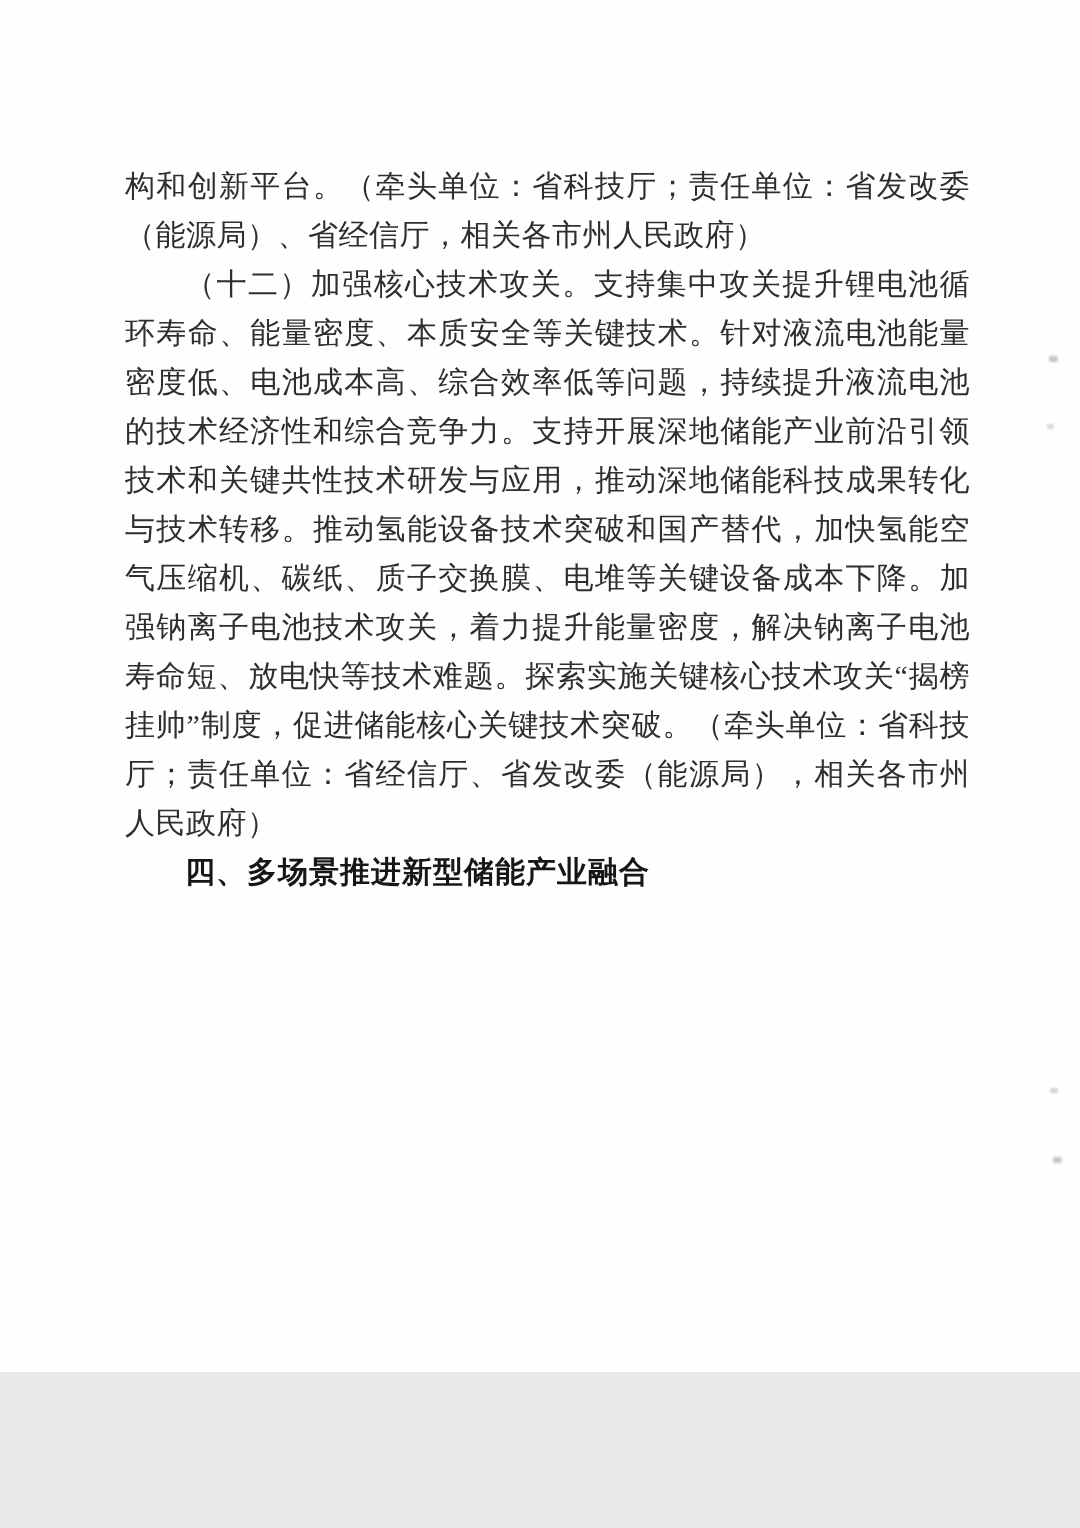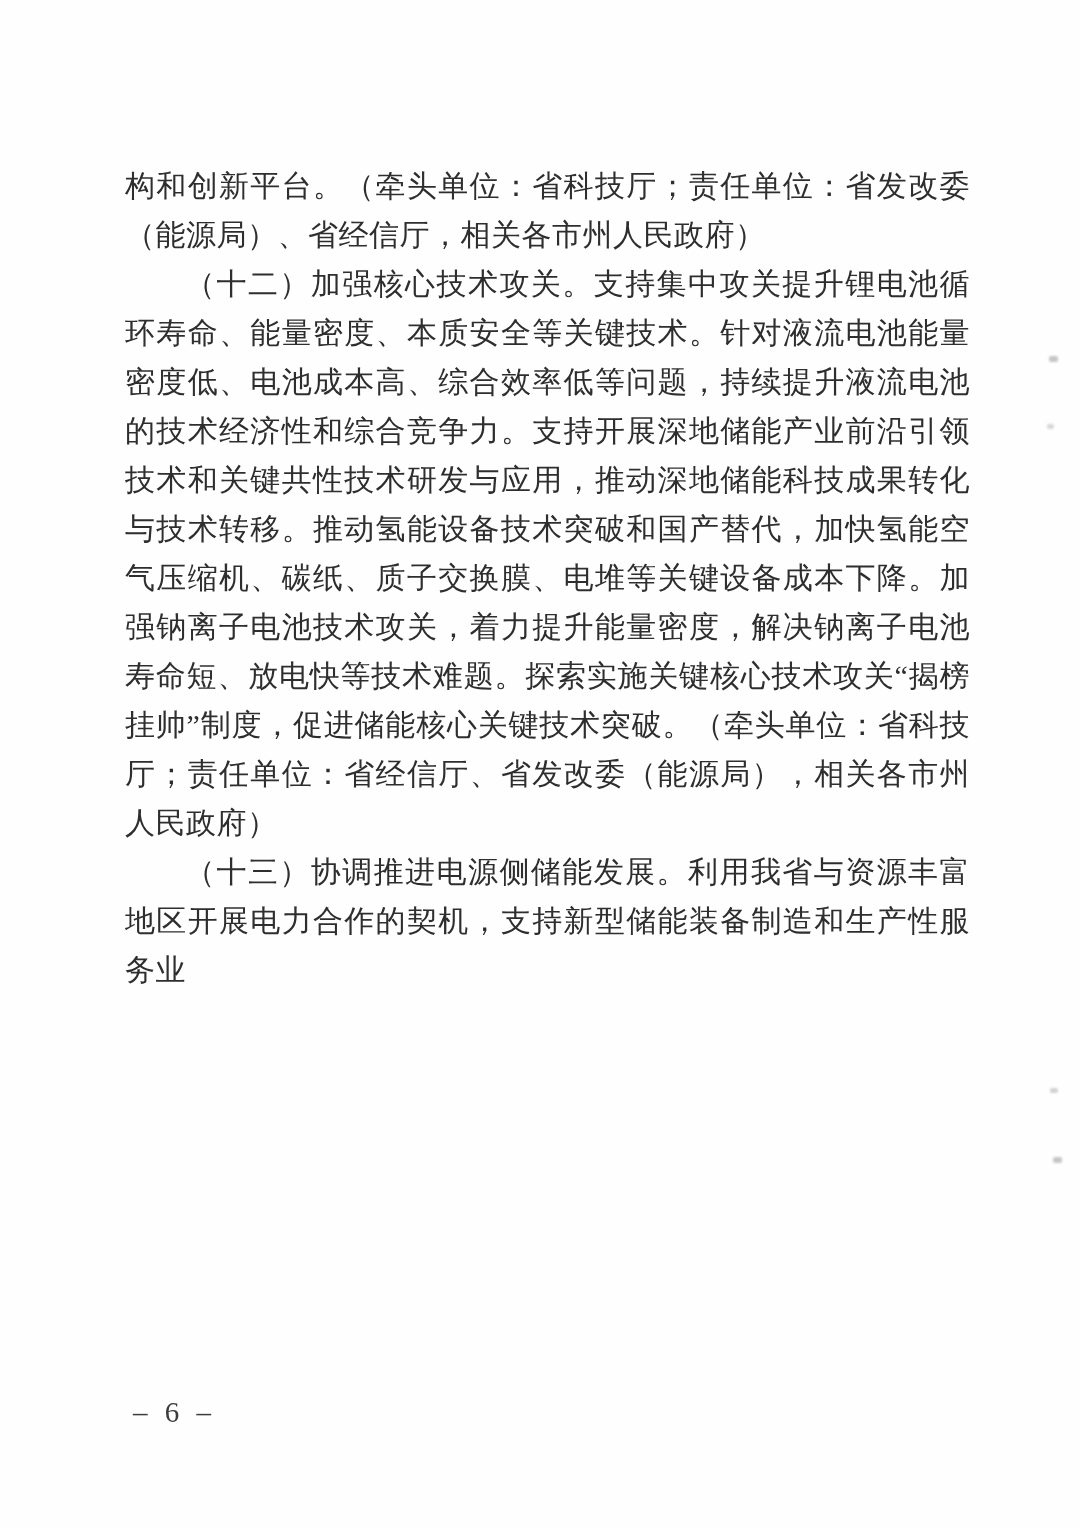--- a/index.html
+++ b/index.html
@@ -4,21 +4,21 @@
 <style>
   html, body {
     margin: 0;
     padding: 0;
     background: #e8e8e8;
     font-family: "Liberation Serif", "DejaVu Serif", serif;
   }
   .page {
     position: relative;
     width: 1080px;
-    height: 1528px;
+    height: 1372px;
     margin: 0 auto;
     background: #fefefe;
     overflow: hidden;
   }
   .content {
     position: absolute;
     left: 125px;
     top: 161px;
     width: 845px;
     color: #2e2e2e;
@@ -67,21 +67,21 @@
   .speck-3 { left: 1050px; top: 1088px; width: 8px; height: 5px; opacity: 0.4; }
   .speck-4 { left: 1053px; top: 1157px; }
 </style>
 </head>
 <body>
 
 <div class="page">
   <main class="content">
     <p class="para continued">构和创新平台。（牵头单位：省科技厅；责任单位：省发改委（能源局）、省经信厅，相关各市州人民政府）</p>
     <p class="para">（十二）加强核心技术攻关。支持集中攻关提升锂电池循环寿命、能量密度、本质安全等关键技术。针对液流电池能量密度低、电池成本高、综合效率低等问题，持续提升液流电池的技术经济性和综合竞争力。支持开展深地储能产业前沿引领技术和关键共性技术研发与应用，推动深地储能科技成果转化与技术转移。推动氢能设备技术突破和国产替代，加快氢能空气压缩机、碳纸、质子交换膜、电堆等关键设备成本下降。加强钠离子电池技术攻关，着力提升能量密度，解决钠离子电池寿命短、放电快等技术难题。探索实施关键核心技术攻关“揭榜挂帅”制度，促进储能核心关键技术突破。（牵头单位：省科技厅；责任单位：省经信厅、省发改委（能源局），相关各市州人民政府）</p>
-    <p class="para">（十三）协调推进电源侧储能发展。利用我省与资源丰富地区开展电力合作的契机，支持新型储能装备制造和生产性服务业</p>
+    <h2 class="heading">四、多场景推进新型储能产业融合</h2>
   </main>
 
   <div class="page-number">– 6 –</div>
 
   <span class="speck speck-1"></span>
   <span class="speck speck-2"></span>
   <span class="speck speck-3"></span>
   <span class="speck speck-4"></span>
 </div>
 

